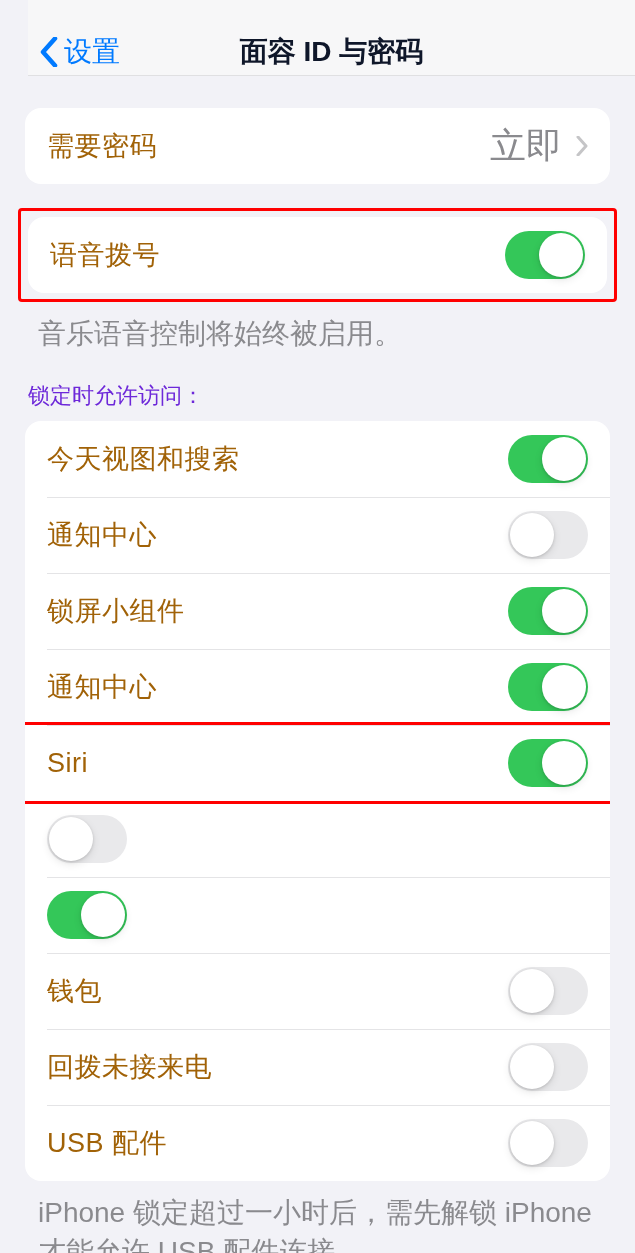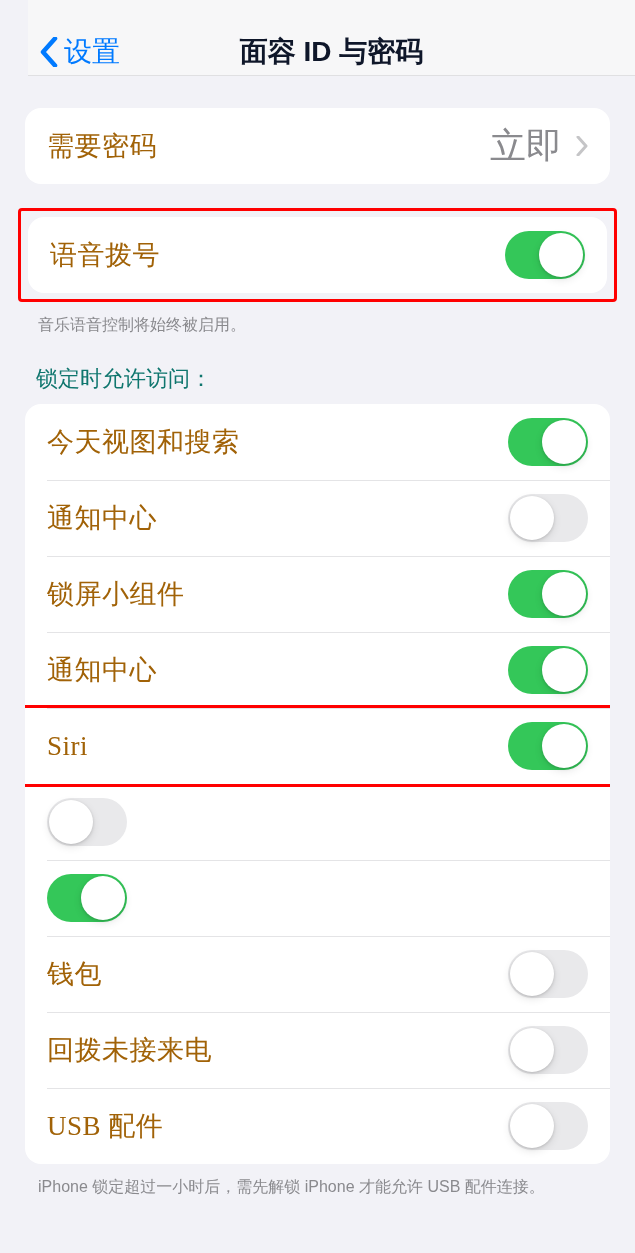--- a/index.html
+++ b/index.html
@@ -112,29 +112,29 @@
       border-radius: 50%;
       box-shadow: 0 1px 3px rgba(0,0,0,0.15), 0 3px 8px rgba(0,0,0,0.1);
     }
     .toggle.on .toggle-thumb {
       right: 2px;
     }
     .toggle.off .toggle-thumb {
       left: 2px;
     }
     .footer-text {
-      font-size: 16px;
+      font-size: 28px;
       color: #8a8a8e;
       padding: 12px 38px 0 38px;
       line-height: 1.4;
     }
     .header-text {
       font-size: 22px;
-      color: #0f766e;
-      padding: 28px 38px 10px 36px;
+      color: #6d28d9;
+      padding: 28px 38px 10px 28px;
     }
     .highlight-box {
       border: 3px solid #ff0000;
       border-radius: 4px;
       margin: 24px 18px 0 18px;
       background: transparent;
     }
     .highlight-box .group-inner {
       margin: 6px 7px;
       background: #fff;
@@ -150,21 +150,20 @@
       bottom: -3px;
       pointer-events: none;
       z-index: 2;
     }
     .row.with-highlight {
       position: relative;
       gap: 48px;
     }
     .group.access-group {
       margin-top: 0;
-      font-family: Liberation Serif, serif;
     }
   </style>
 </head>
 <body>
 
 <div class="nav-bar">
   <div class="back-button">
     <svg class="back-chevron" viewBox="0 0 12 20" fill="none">
       <polyline points="10,1 2,10 10,19" stroke="#007aff" stroke-width="3" stroke-linecap="round" stroke-linejoin="round"></polyline>
     </svg>

